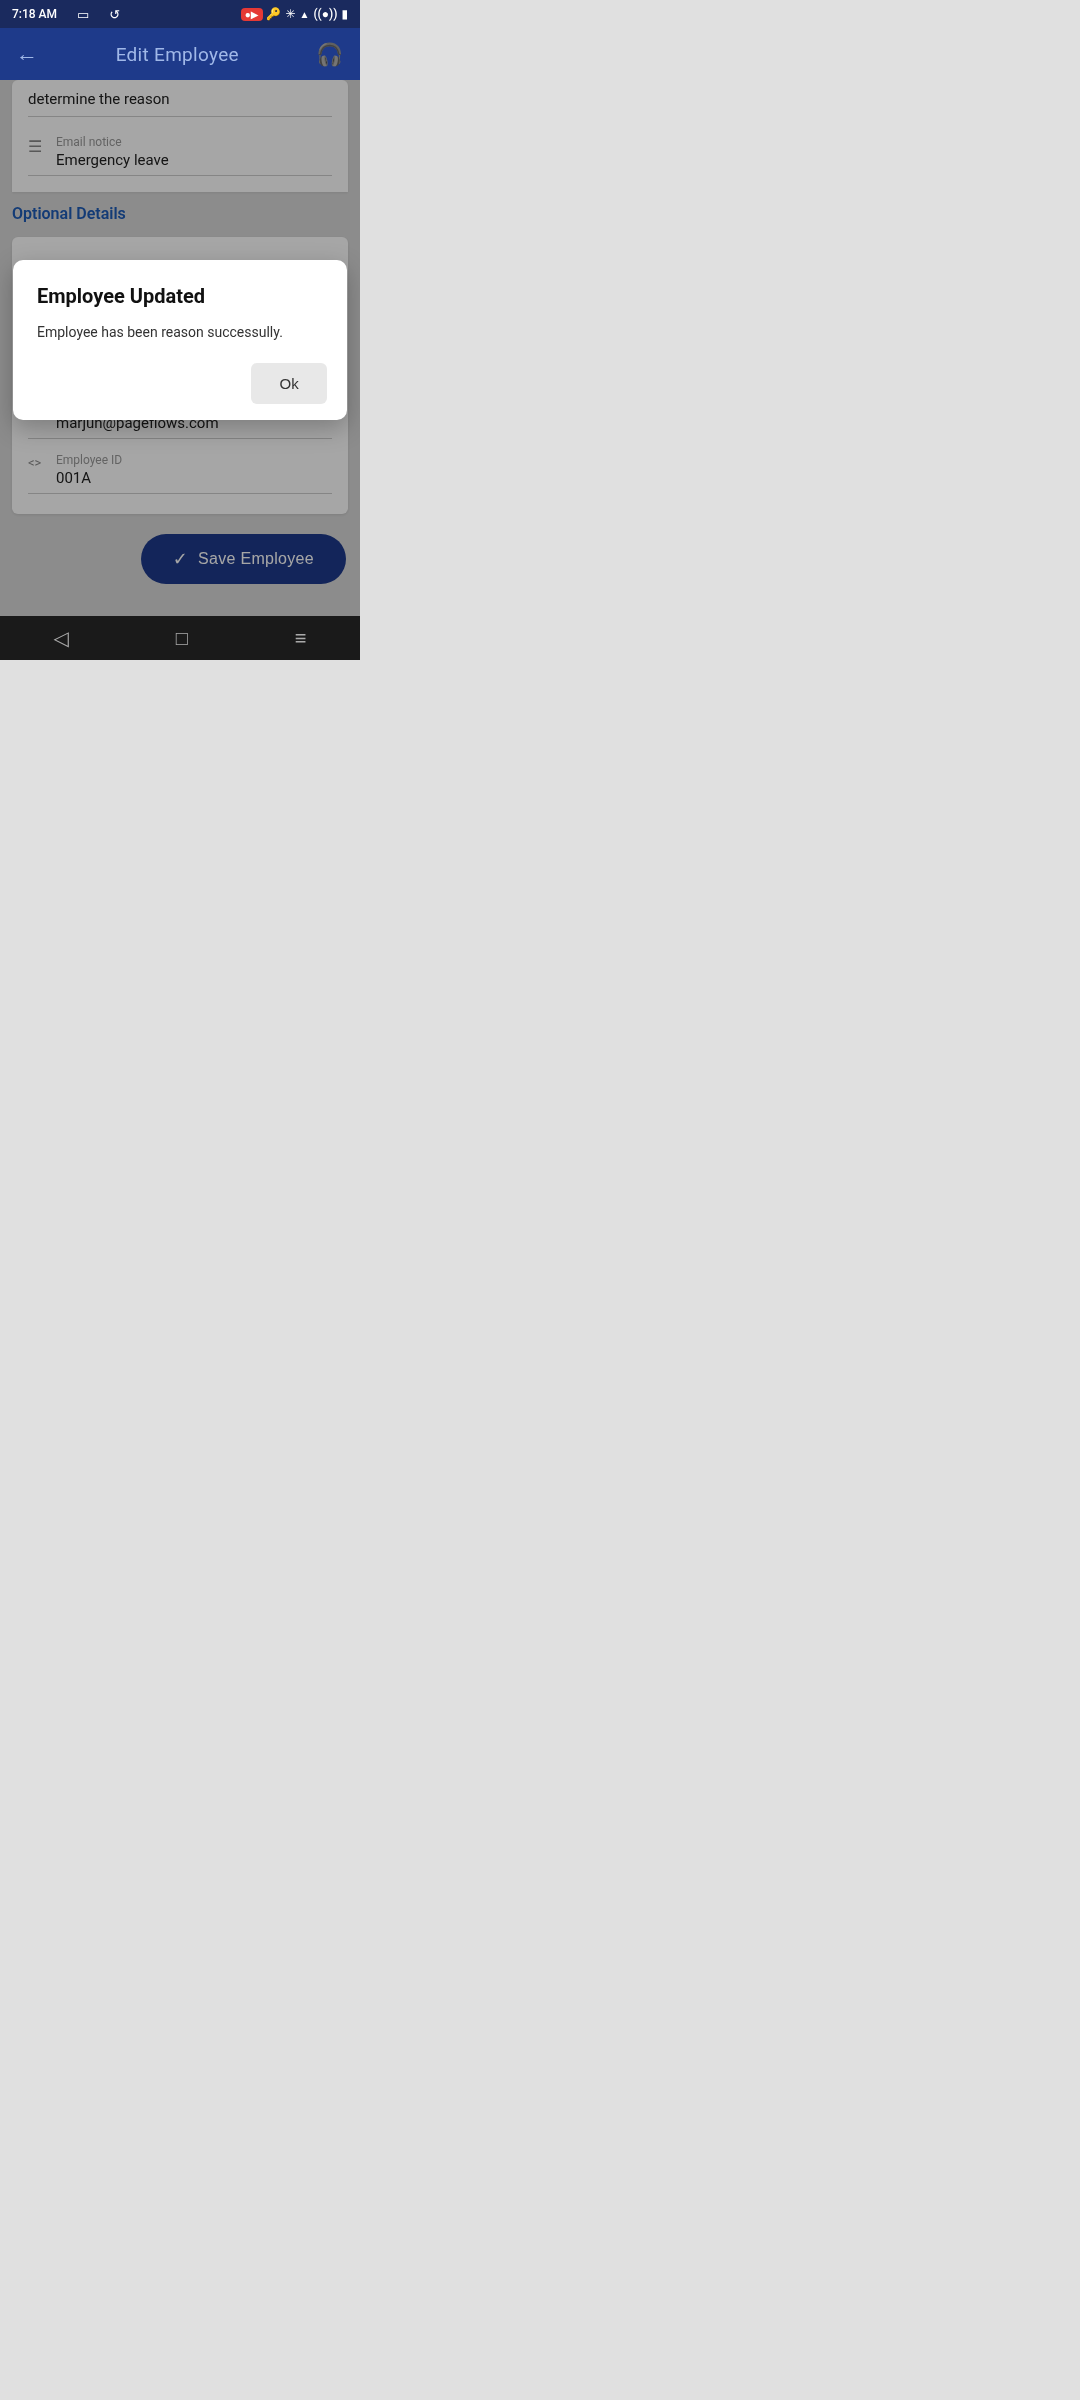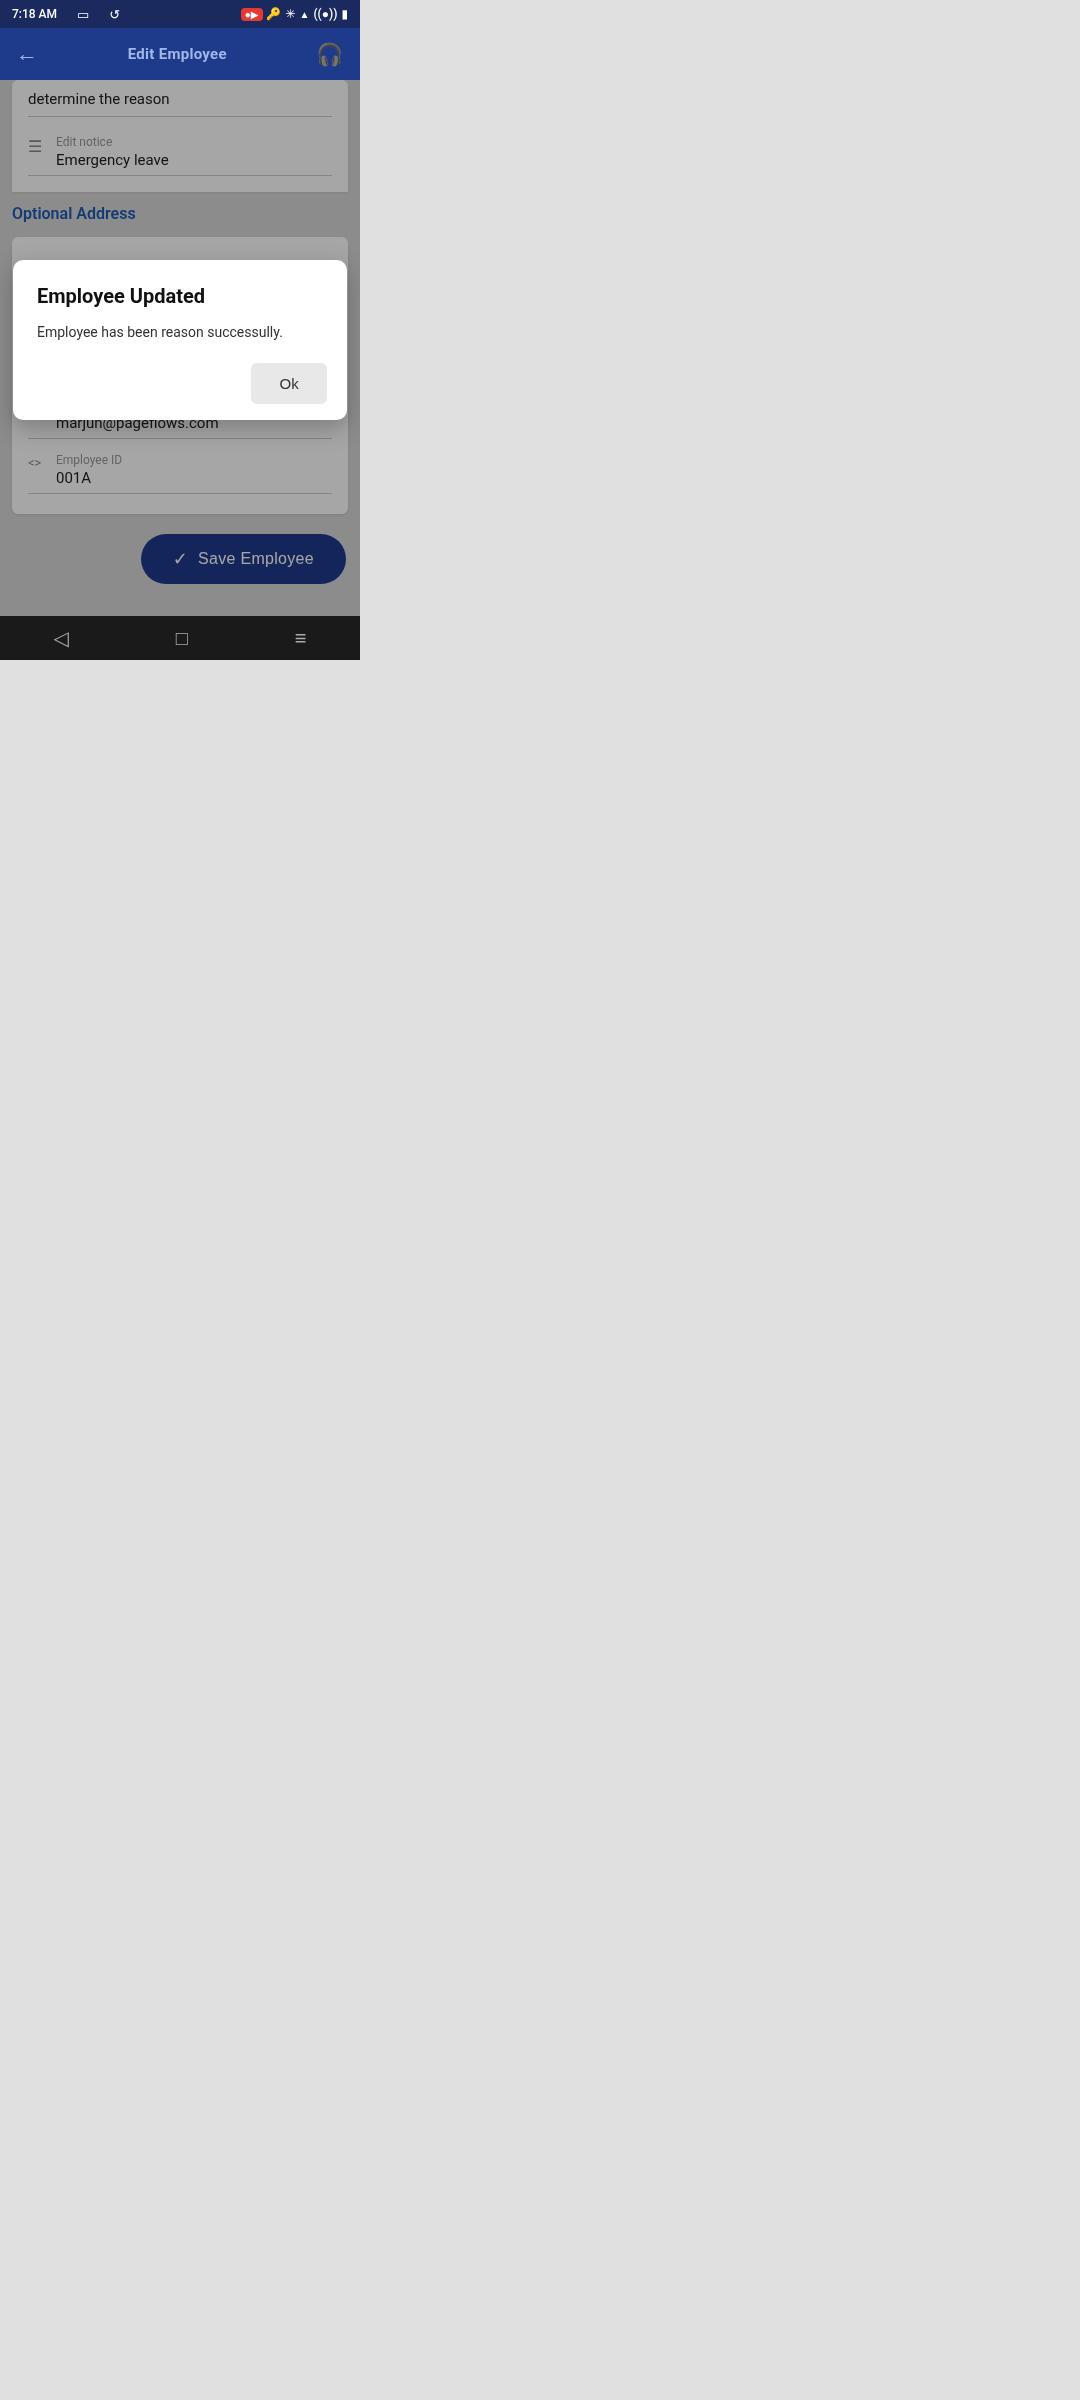--- a/index.html
+++ b/index.html
@@ -33,22 +33,22 @@
     .app-bar {
       background: #1e3a8a;
       height: 52px;
       display: flex;
       align-items: center;
       justify-content: space-between;
       padding: 0 16px;
     }
     .app-bar-title {
       color: #a0b8e8;
-      font-size: 15px;
-      font-weight: 700;
+      font-size: 19px;
+      font-weight: 400;
       letter-spacing: 0.3px;
     }
     .app-bar-icon {
       color: #a0b8e8;
       font-size: 22px;
       cursor: pointer;
     }
 
     
     .content-area {
@@ -229,27 +229,27 @@
 <div class="content-area">
 
   <div class="scroll-content">
 
     <div class="top-text">
       <span>determine the reason</span>
       <div style="border-bottom:1px solid #ccc; margin: 8px 0;"></div>
       <div class="field-row">
         <div class="field-icon">☰</div>
         <div class="field-content">
-          <div class="field-label">Edit notice</div>
+          <div class="field-label">Email notice</div>
           <div class="field-value">Emergency leave</div>
         </div>
       </div>
     </div>
 
-    <div class="section-header">Optional Address</div>
+    <div class="section-header">Optional Details</div>
 
     <div class="card">
 
       <div class="field-row" style="border-bottom:1px solid #ccc;">
         <div class="field-icon">👥</div>
         <div class="field-content">
           <div class="field-value" style="color:#ccc;">— — —</div>
         </div>
       </div>
 

